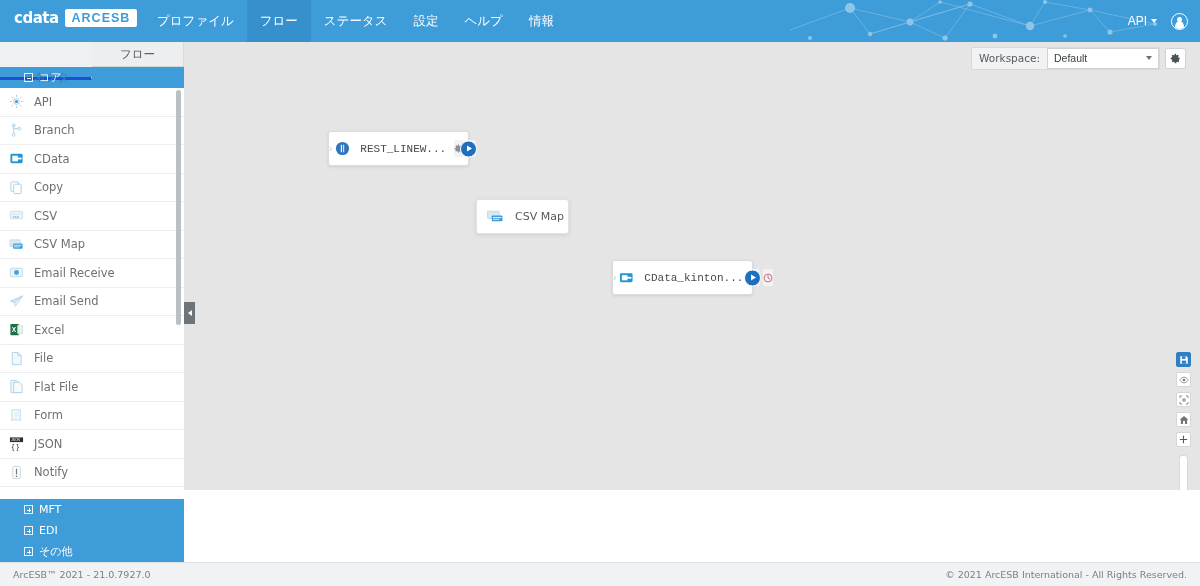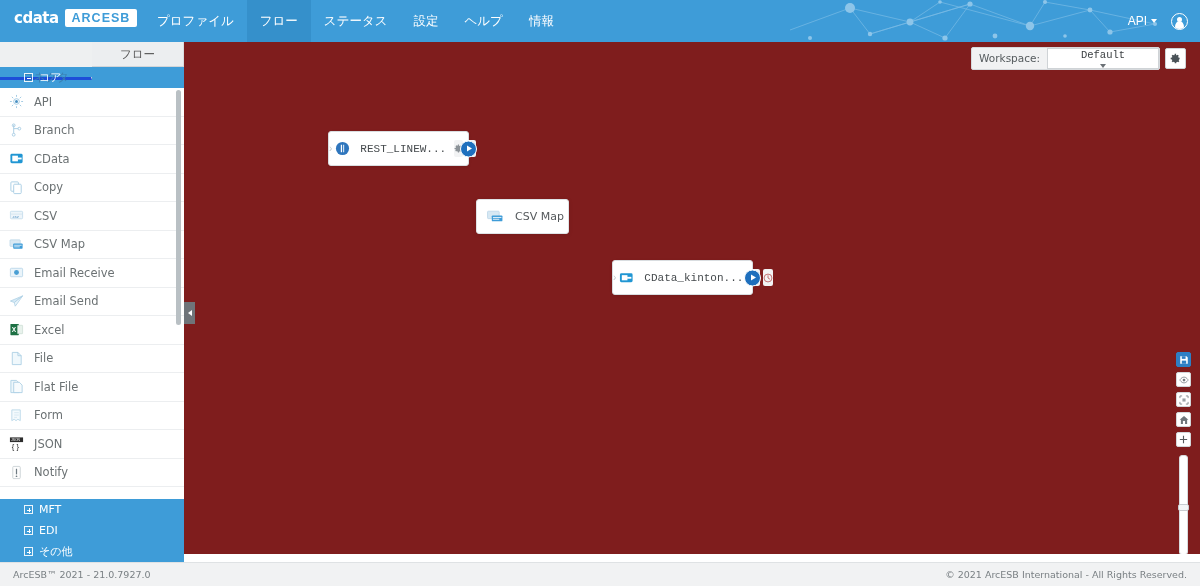--- a/index.html
+++ b/index.html
@@ -87,30 +87,29 @@
   }
   .group-bottom { position: absolute; left: 0; bottom: 0; width: 184px; }
   .collapse-handle {
     position: absolute; left: 184px; top: 302px; width: 11px; height: 22px;
     background: #6f7479; display: flex; align-items: center; justify-content: center;
     cursor: pointer; z-index: 6;
   }
   .collapse-handle .chev { width: 0; height: 0; border-top: 3.5px solid transparent; border-bottom: 3.5px solid transparent; border-right: 4px solid #fff; }
 
   
-  .main { position: absolute; left: 184px; top: 42px; right: 0; height: 512px; background: #7f1d1d; }
+  .main { position: absolute; left: 184px; top: 42px; right: 0; height: 448px; background: #e5e5e5; }
   .ws-bar { position: absolute; right: 14px; top: 4px; display: flex; align-items: center; height: 24px; z-index: 4; }
   .ws-wrap { display: flex; align-items: center; background: #f1f2f3; border: 1px solid #d6d9dc; border-radius: 2px; height: 23px; }
   .ws-label { font-size: 10.5px; color: #555b5e; padding: 0 7px; font-family: "DejaVu Sans", sans-serif; }
   .ws-select {
     width: 112px; height: 21px; background: #ffffff; border: 1px solid #cfd3d6;
     font-size: 10.5px; color: #3c4043; display: flex; align-items: center;
     justify-content: space-between; padding: 0 6px; cursor: pointer;
-    font-family: Liberation Mono, monospace;
-    flex-direction: column;
+    font-family: Liberation Sans, sans-serif;
   }
   .ws-gear {
     width: 21px; height: 21px; background: #ffffff; border: 1px solid #cfd3d6; border-left: 0;
     display: flex; align-items: center; justify-content: center; cursor: pointer; margin-left: 5px;
   }
   .canvas { position: absolute; inset: 0; overflow: hidden; }
 
   
   .node {
     position: absolute; background: #ffffff; border: 1px solid #d9dde0;

